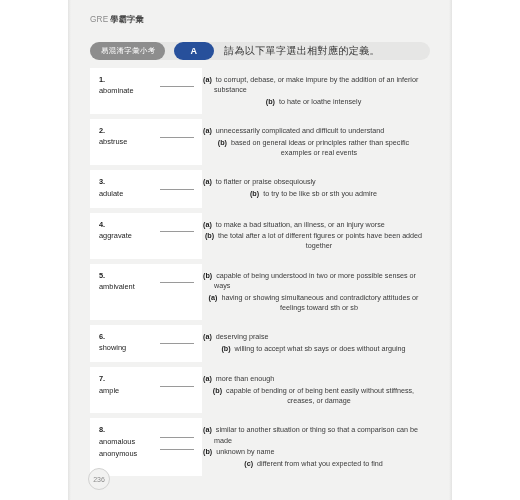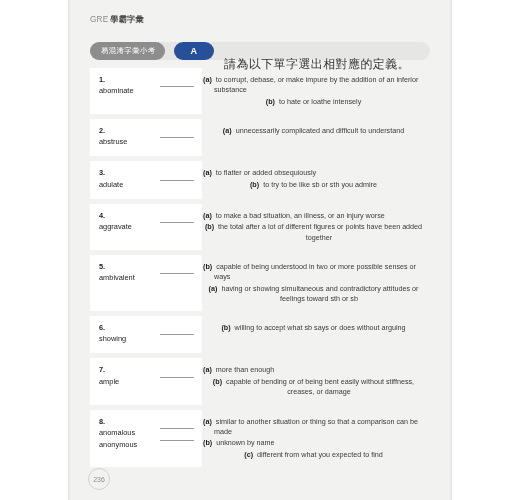--- a/index.html
+++ b/index.html
@@ -105,25 +105,25 @@
     font-size: 9px;
     font-weight: bold;
     display: flex;
     align-items: center;
     justify-content: center;
     letter-spacing: 0.3px;
   }
   .banner-text {
     position: absolute;
     left: 134px;
-    top: 13px;
+    top: 0;
     height: 18px;
     display: flex;
     align-items: center;
-    font-size: 12px;
+    font-size: 10px;
     color: #333333;
     letter-spacing: 0.4px;
     white-space: nowrap;
   }
 
   
   .qlist {
     position: absolute;
     left: 90px;
     top: 68px;
@@ -241,32 +241,33 @@
       <div class="qrow">
         <div class="qcard">
           <div class="qnum">2.</div>
           <div class="qword-line">
             <span class="qword">abstruse</span>
             <span class="qblank"></span>
           </div>
         </div>
         <div class="qdefs">
           <div class="def"><span class="def-key">(a)</span> <span>unnecessarily complicated and difficult to understand</span></div>
+          <div class="def"><span class="def-key">(b)</span> <span>based on general ideas or principles rather than specific examples or real events</span></div>
         </div>
       </div>
       <div class="qrow">
         <div class="qcard">
           <div class="qnum">3.</div>
           <div class="qword-line">
             <span class="qword">adulate</span>
             <span class="qblank"></span>
           </div>
         </div>
         <div class="qdefs">
-          <div class="def"><span class="def-key">(a)</span> <span>to flatter or added obsequiously</span></div>
+          <div class="def"><span class="def-key">(a)</span> <span>to flatter or praise obsequiously</span></div>
           <div class="def"><span class="def-key">(b)</span> <span>to try to be like sb or sth you admire</span></div>
         </div>
       </div>
       <div class="qrow">
         <div class="qcard">
           <div class="qnum">4.</div>
           <div class="qword-line">
             <span class="qword">aggravate</span>
             <span class="qblank"></span>
           </div>
@@ -291,20 +292,21 @@
       </div>
       <div class="qrow">
         <div class="qcard">
           <div class="qnum">6.</div>
           <div class="qword-line">
             <span class="qword">showing</span>
             <span class="qblank"></span>
           </div>
         </div>
         <div class="qdefs">
+          <div class="def"><span class="def-key">(a)</span> <span>deserving praise</span></div>
           <div class="def"><span class="def-key">(b)</span> <span>willing to accept what sb says or does without arguing</span></div>
         </div>
       </div>
       <div class="qrow">
         <div class="qcard">
           <div class="qnum">7.</div>
           <div class="qword-line">
             <span class="qword">ample</span>
             <span class="qblank"></span>
           </div>

